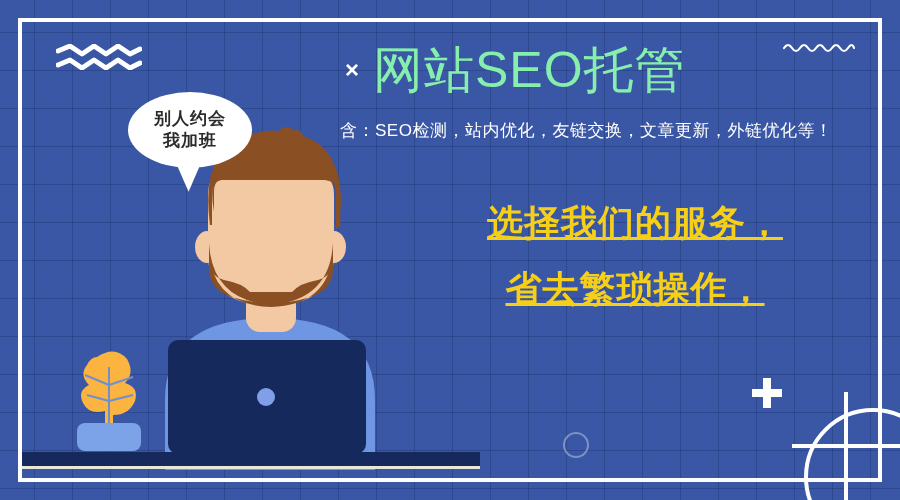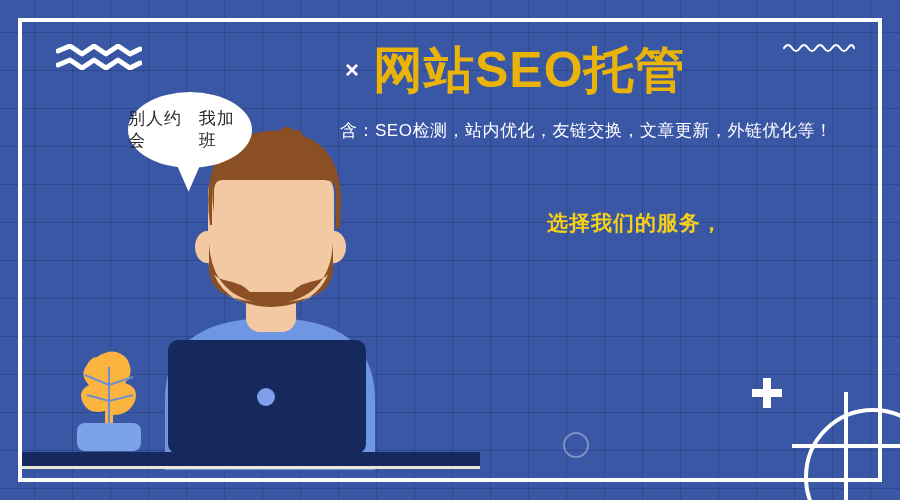--- a/index.html
+++ b/index.html
@@ -81,26 +81,27 @@
     width: 124px;
     height: 76px;
     background: #ffffff;
     border-radius: 50% / 50%;
     z-index: 6;
   }
   #speech-bubble .bubble-text {
     position: absolute;
     inset: 0;
     display: flex;
+    flex-direction: column;
     align-items: center;
     justify-content: center;
     color: #2b2b2b;
     font-size: 17px;
     line-height: 22px;
-    font-weight: 400;
+    font-weight: 700;
     letter-spacing: 1px;
   }
   #bubble-tail {
     position: absolute;
     left: 176px;
     top: 155px;
     width: 0; height: 0;
     border-left: 10px solid transparent;
     border-right: 22px solid transparent;
     border-top: 36px solid #ffffff;
@@ -161,23 +162,23 @@
     z-index: 6;
   }
   #title-x {
     color: #ffffff;
     font-size: 24px;
     font-weight: bold;
     margin-right: 14px;
     line-height: 1;
   }
   #headline {
-    color: #eab308;
+    color: #86efac;
     font-size: 50px;
-    font-weight: bold;
+    font-weight: normal;
     letter-spacing: 1px;
     line-height: 1.05;
     white-space: nowrap;
   }
   #subtitle {
     position: absolute;
     left: 340px;
     top: 120px;
     width: 545px;
     color: #ffffff;
@@ -190,25 +191,26 @@
   #slogan {
     position: absolute;
     left: 400px;
     top: 190px;
     width: 470px;
     z-index: 6;
     text-align: center;
   }
   #slogan .line {
     color: #f5cf18;
-    font-size: 21px;
+    font-size: 36px;
     font-weight: bold;
     line-height: 66px;
     letter-spacing: 1px;
     white-space: nowrap;
+    text-decoration: underline;
   }
 </style>
 </head>
 <body>
 
 <div id="banner">
 
   <div id="grid"></div>
 
   <div class="deco" id="wave-left">
@@ -275,15 +277,16 @@
 
   <div id="title-row">
     <span id="title-x">×</span>
     <span id="headline">网站SEO托管</span>
   </div>
 
   <div id="subtitle">含：SEO检测，站内优化，友链交换，文章更新，外链优化等！</div>
 
   <div id="slogan">
     <div class="line">选择我们的服务，</div>
+    <div class="line">省去繁琐操作，</div>
   </div>
 
 </div>
 
 </body></html>

